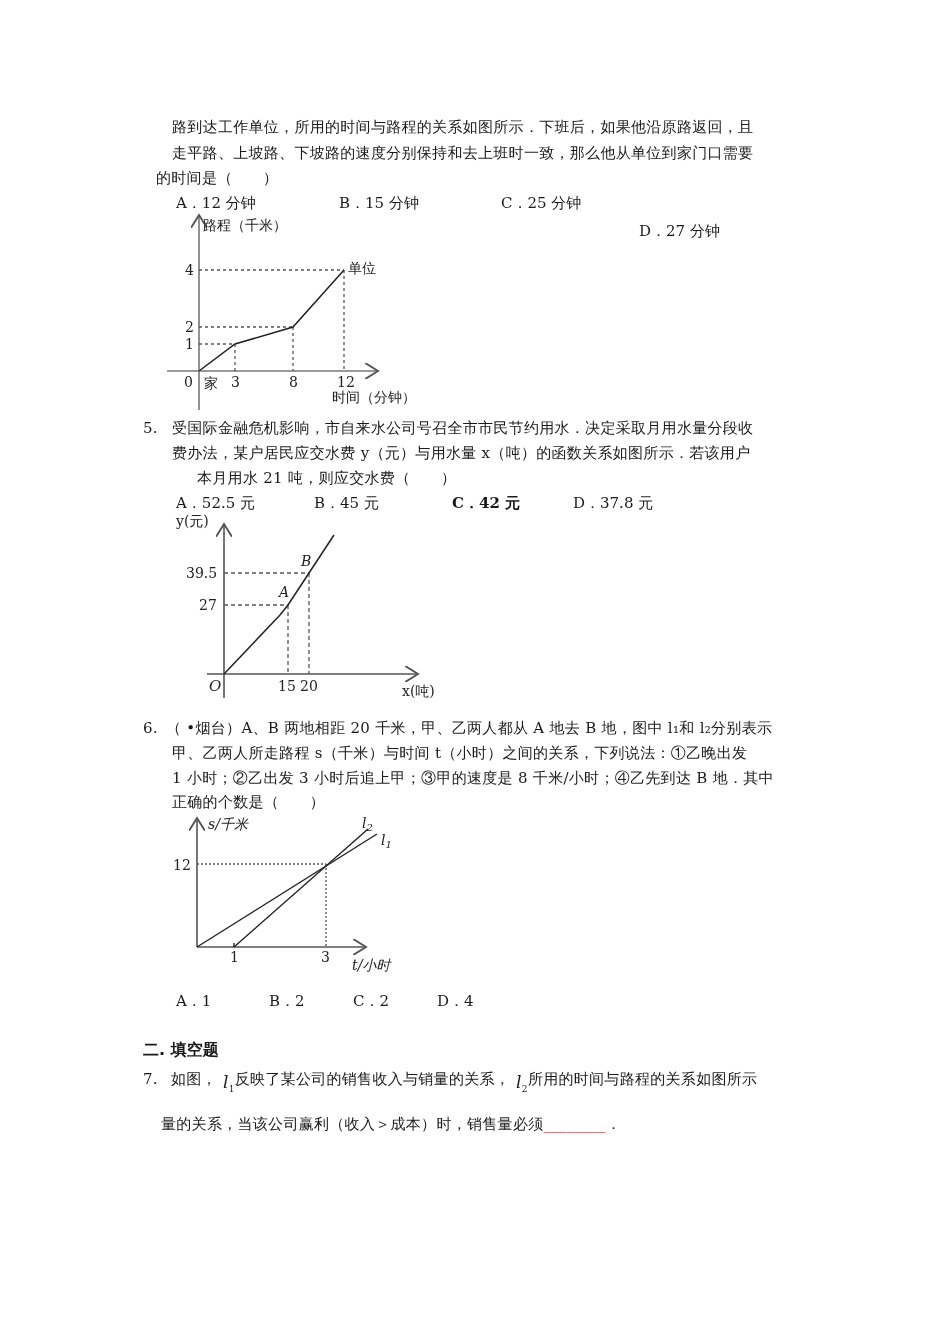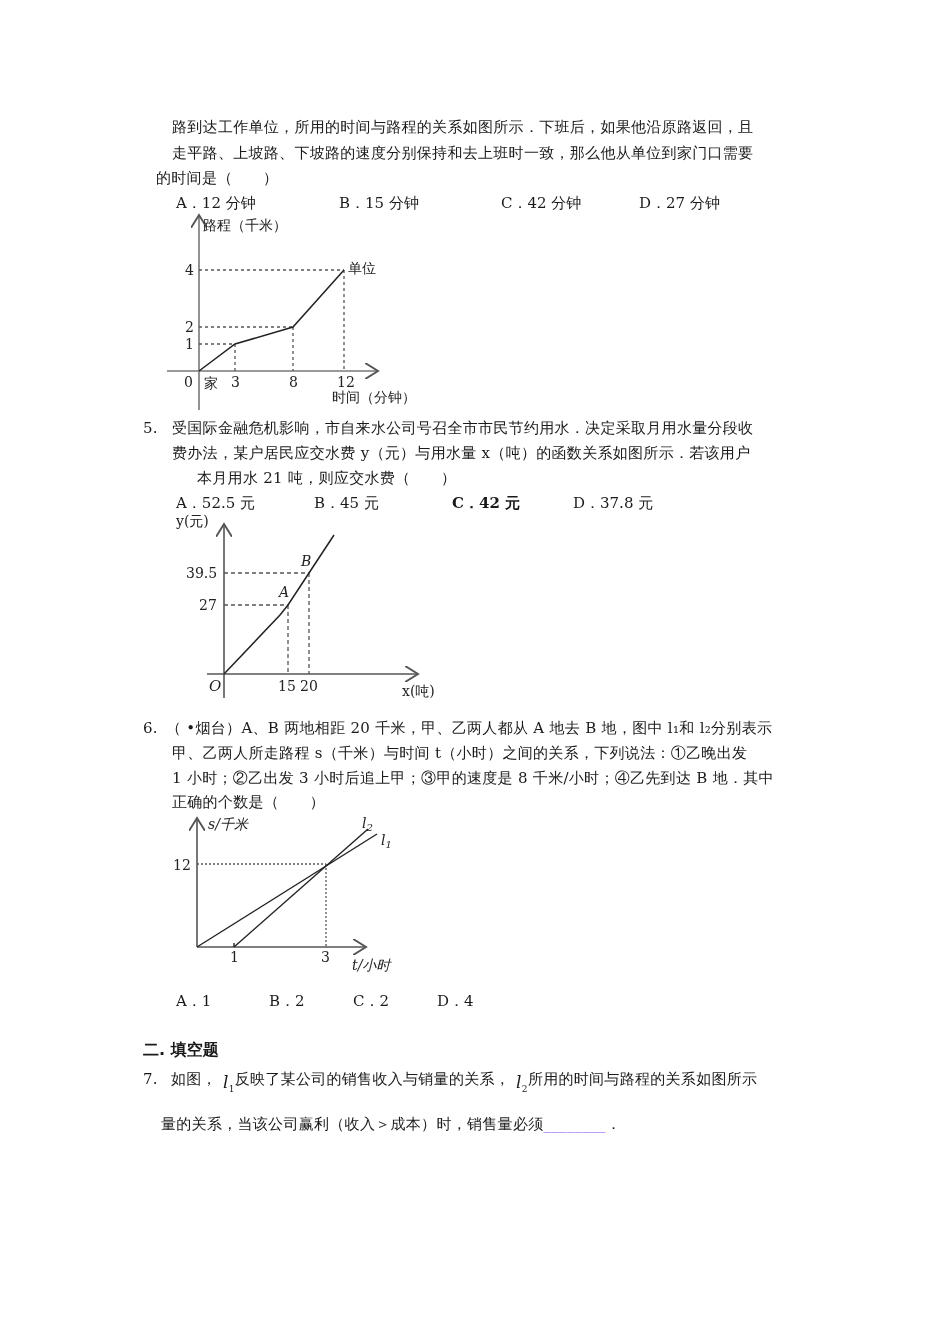--- a/index.html
+++ b/index.html
@@ -18,22 +18,22 @@
 </head>
 <body>
 
 <div>
   <div class="line" style="left:172px;top:117px;">路到达工作单位，所用的时间与路程的关系如图所示．下班后，如果他沿原路返回，且</div>
   <div class="line" style="left:172px;top:143px;">走平路、上坡路、下坡路的速度分别保持和去上班时一致，那么他从单位到家门口需要</div>
   <div class="line" style="left:156px;top:168px;">的时间是（　　）</div>
   <div class="opts" style="left:176px;top:193px;">
     <span style="left:0px;">A．12 分钟</span>
     <span style="left:163px;">B．15 分钟</span>
-    <span style="left:325px;">C．42 分钟</span>
-    <span style="left:463px;">D．27 分钟</span>
+    <span style="left:325px;">C．25 分钟</span>
+    <span style="left:463px;margin-top:28px;">D．27 分钟</span>
   </div>
 
   <svg width="950" height="1344">
     <defs>
       <marker id="arr" markerWidth="10" markerHeight="10" refX="8" refY="5" orient="auto">
         <path d="M0,0 L8,5 L0,10" fill="none" stroke="#555" stroke-width="1.2"></path>
       </marker>
     </defs>
 
     <line x1="199" y1="410" x2="199" y2="215" stroke="#777" stroke-width="1.6" marker-end="url(#arr)"></line>
@@ -131,15 +131,15 @@
 </div>
 
 <div class="heading" style="left:143px;top:1040px;">二. 填空题</div>
 
 <div>
   <div class="line" style="left:143px;top:1068px;">
     <span>7.</span>
     <span style="margin-left:8px;">如图，</span><span class="ml" style="margin-left:6px;position:relative;top:4px;"><span>l</span><sub style="font-size:9px;font-style:normal;">1</sub></span><span>反映了某公司的销售收入与销量的关系，</span><span class="ml" style="margin-left:6px;position:relative;top:4px;"><span>l</span><sub style="font-size:9px;font-style:normal;">2</sub></span><span>所用的时间与路程的关系如图所示</span>
   </div>
   <div class="line" style="left:161px;top:1114px;">
-    <span>量的关系，当该公司赢利（收入＞成本）时，销售量必须</span><span style="color:#8b5cf6;">________</span><span>．</span>
+    <span>量的关系，当该公司赢利（收入＞成本）时，销售量必须</span><span style="color:#b91c1c;">________</span><span>．</span>
   </div>
 </div>
 
 </body></html>

